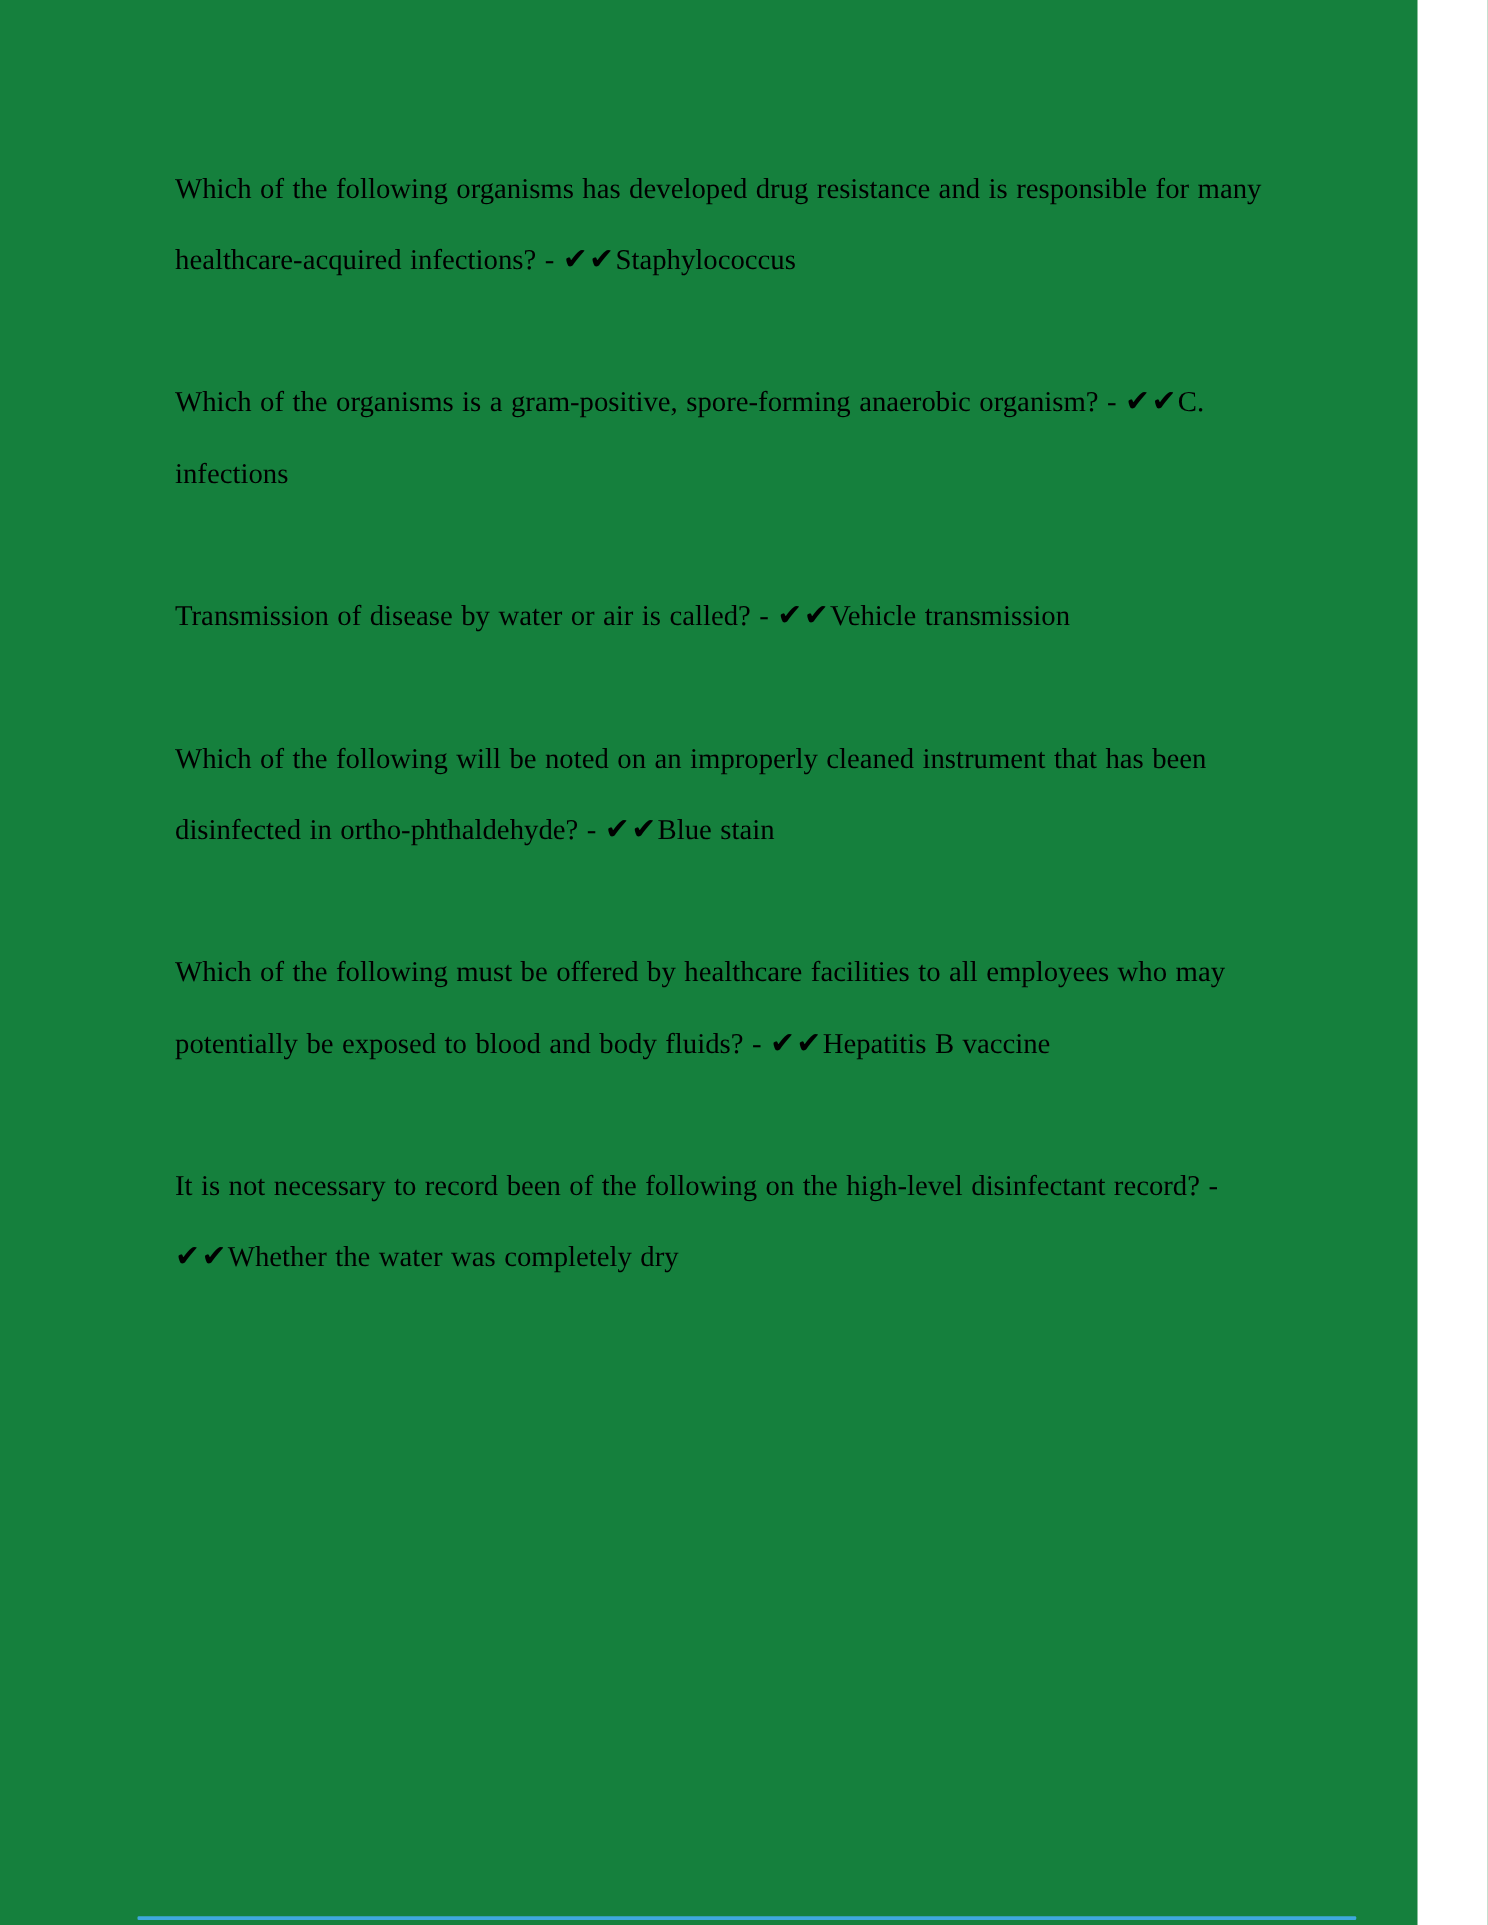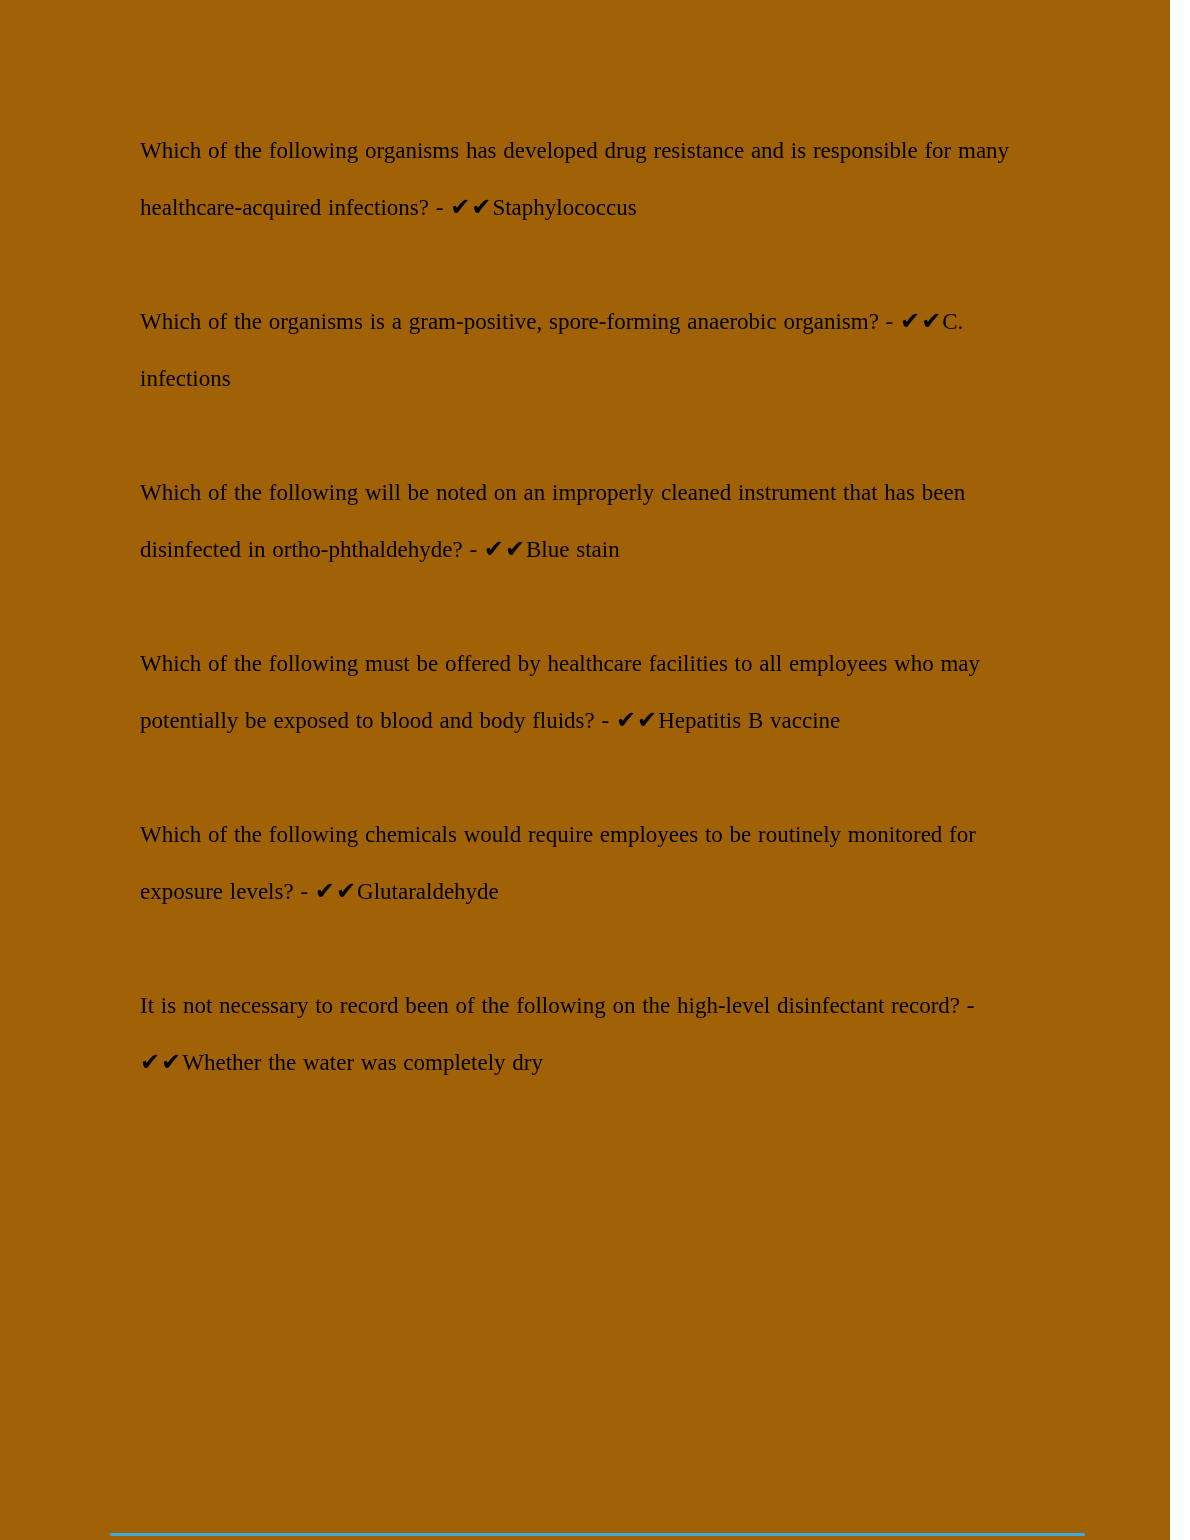--- a/index.html
+++ b/index.html
@@ -4,25 +4,24 @@
 <style>
   html, body {
     margin: 0;
     padding: 0;
     background: #ffffff;
   }
   .page {
     position: relative;
     width: 1134px;
     height: 1540px;
-    background: #a16207;
+    background: #15803d;
     overflow: hidden;
     font-family: "Liberation Serif", "DejaVu Serif", serif;
     color: #000000;
-    padding-left: 36px;
   }
   .content {
     position: absolute;
     top: 122px;
     left: 140px;
     width: 910px;
   }
   .qa-item {
     font-size: 23px;
     line-height: 57px;
@@ -49,25 +48,25 @@
 <body>
 
 <div class="page">
   <div class="content">
 
     <p class="qa-item"><span>Which of the following organisms has developed drug resistance and is responsible for many healthcare-acquired infections?</span><span> - </span><span class="checks">✔✔</span><span>Staphylococcus</span></p>
 
     <p class="qa-item"><span>Which of the organisms is a gram-positive, spore-forming anaerobic organism?</span><span> - </span><span class="checks">✔✔</span><span>C. infections</span></p>
 
 
+    <p class="qa-item"><span>Transmission of disease by water or air is called?</span><span> - </span><span class="checks">✔✔</span><span>Vehicle transmission</span></p>
 
     <p class="qa-item"><span>Which of the following will be noted on an improperly cleaned instrument that has been disinfected in ortho-phthaldehyde?</span><span> - </span><span class="checks">✔✔</span><span>Blue stain</span></p>
 
     <p class="qa-item"><span>Which of the following must be offered by healthcare facilities to all employees who may potentially be exposed to blood and body fluids?</span><span> - </span><span class="checks">✔✔</span><span>Hepatitis B vaccine</span></p>
 
-    <p class="qa-item"><span>Which of the following chemicals would require employees to be routinely monitored for exposure levels?</span><span> - </span><span class="checks">✔✔</span><span>Glutaraldehyde</span></p>
 
     <p class="qa-item"><span>It is not necessary to record been of the following on the high-level disinfectant record?</span><span> - </span><span class="checks">✔✔</span><span>Whether the water was completely dry</span></p>
 
   </div>
 
   <div class="bottom-divider" style="background: rgb(63, 169, 220);"></div>
 </div>
 
 </body></html>

